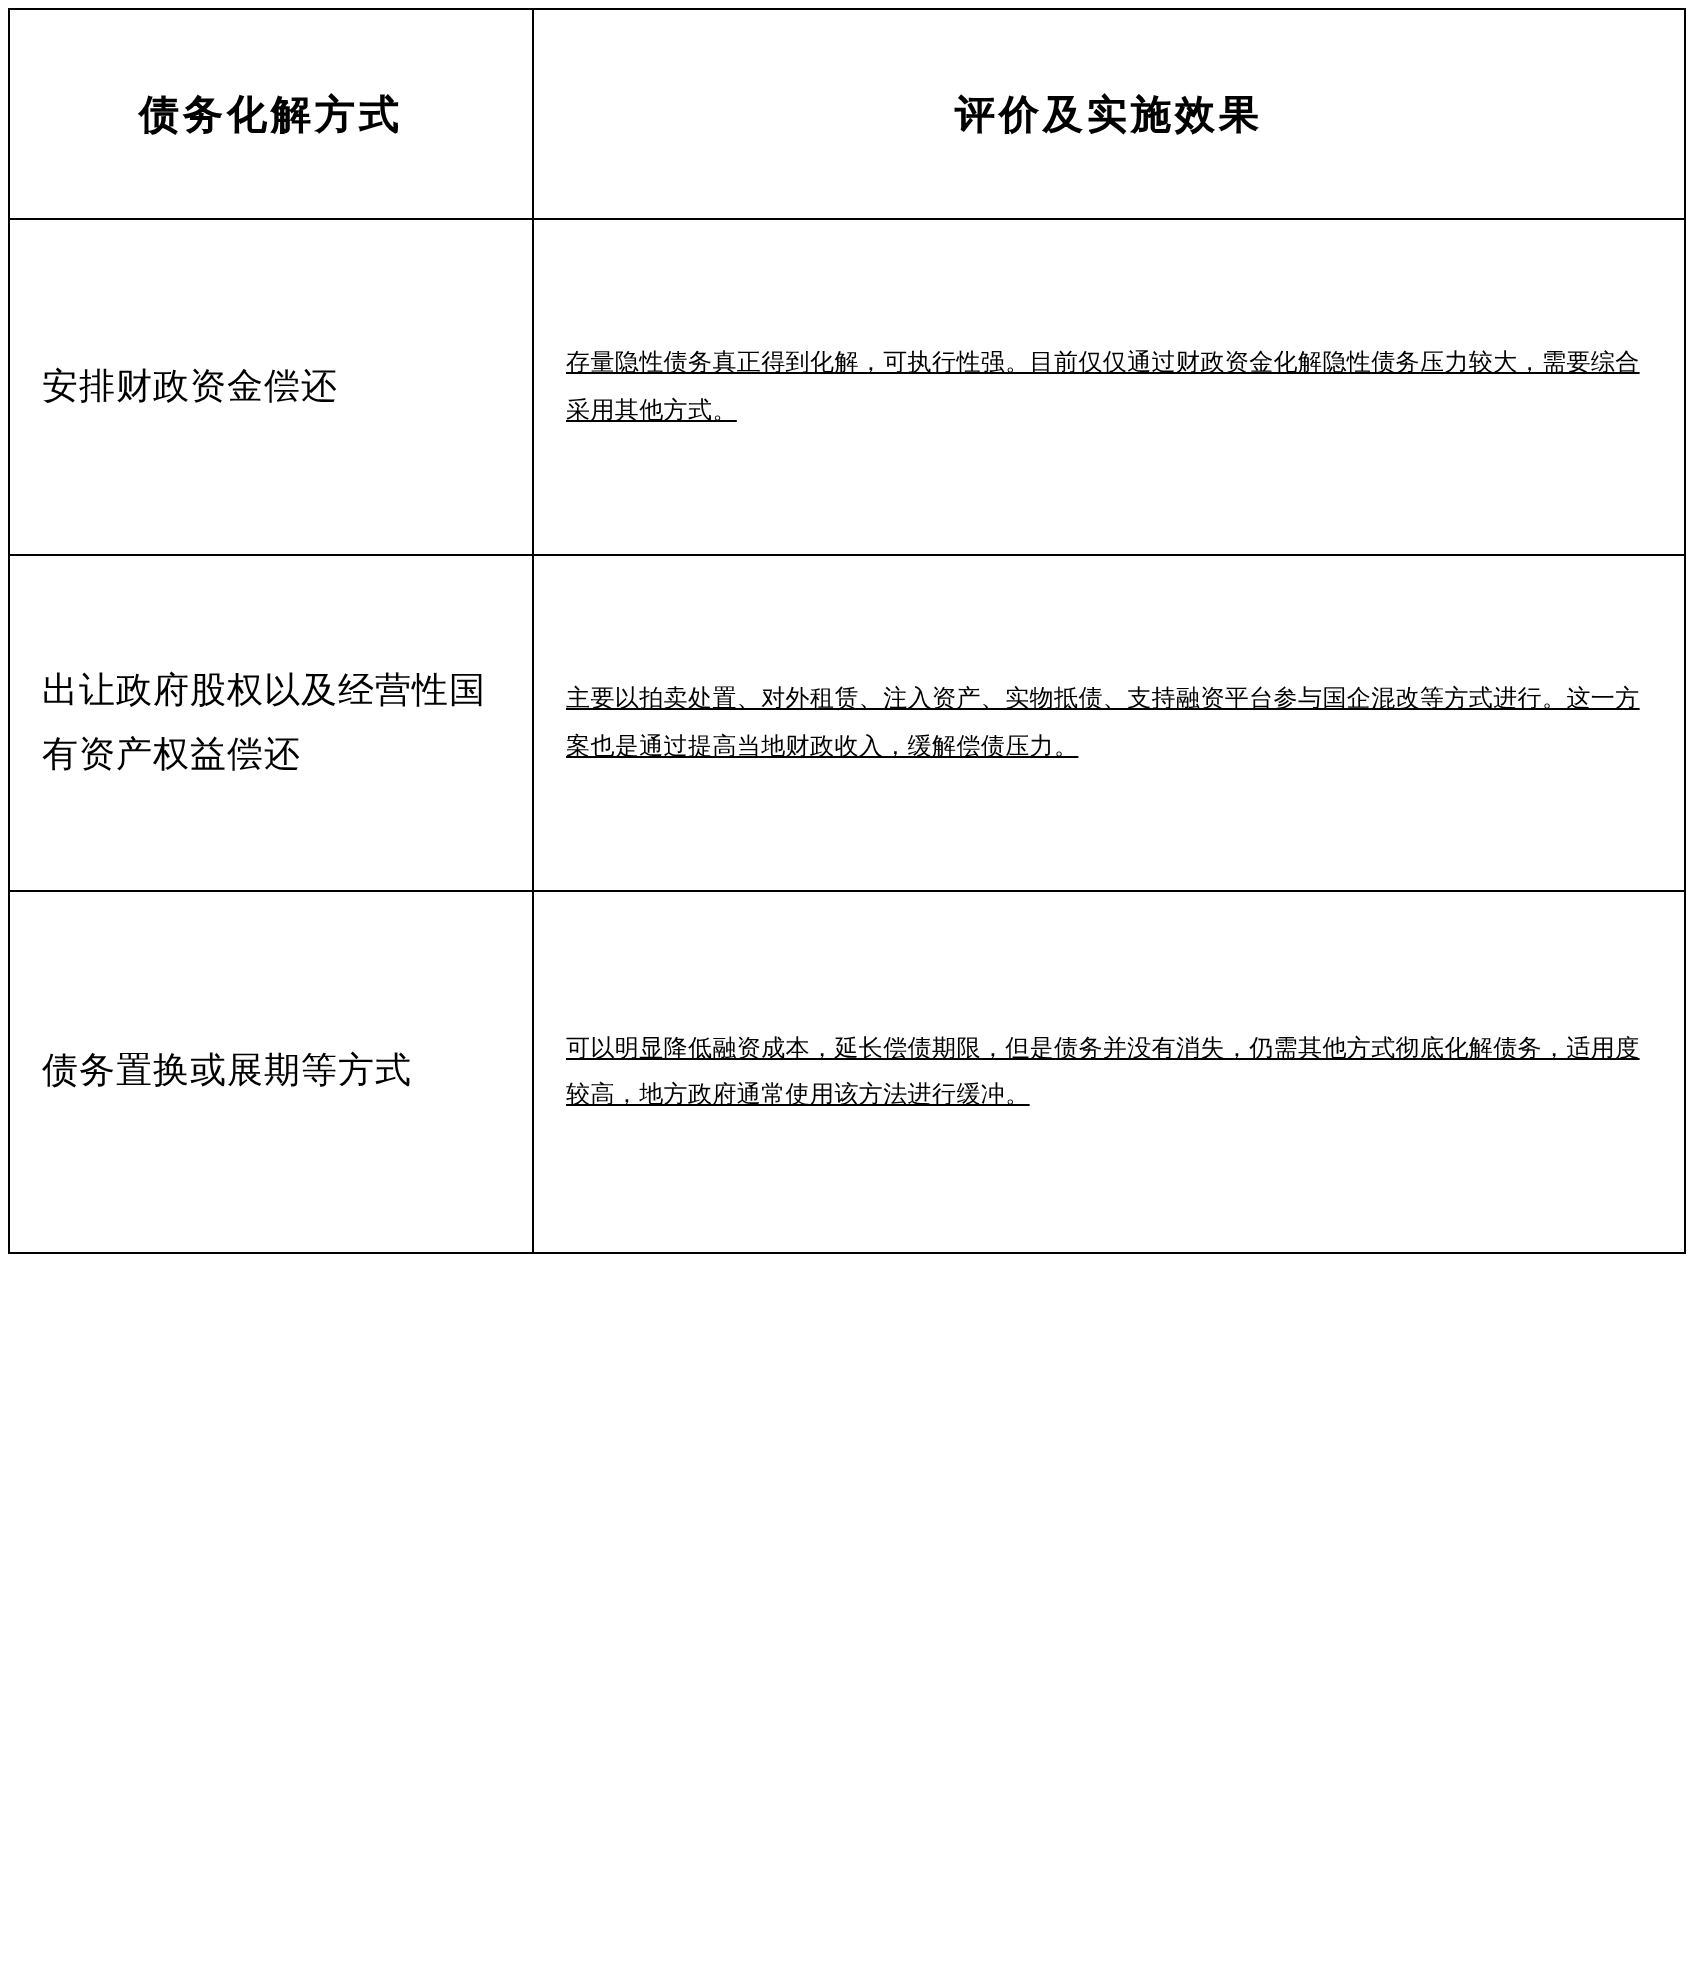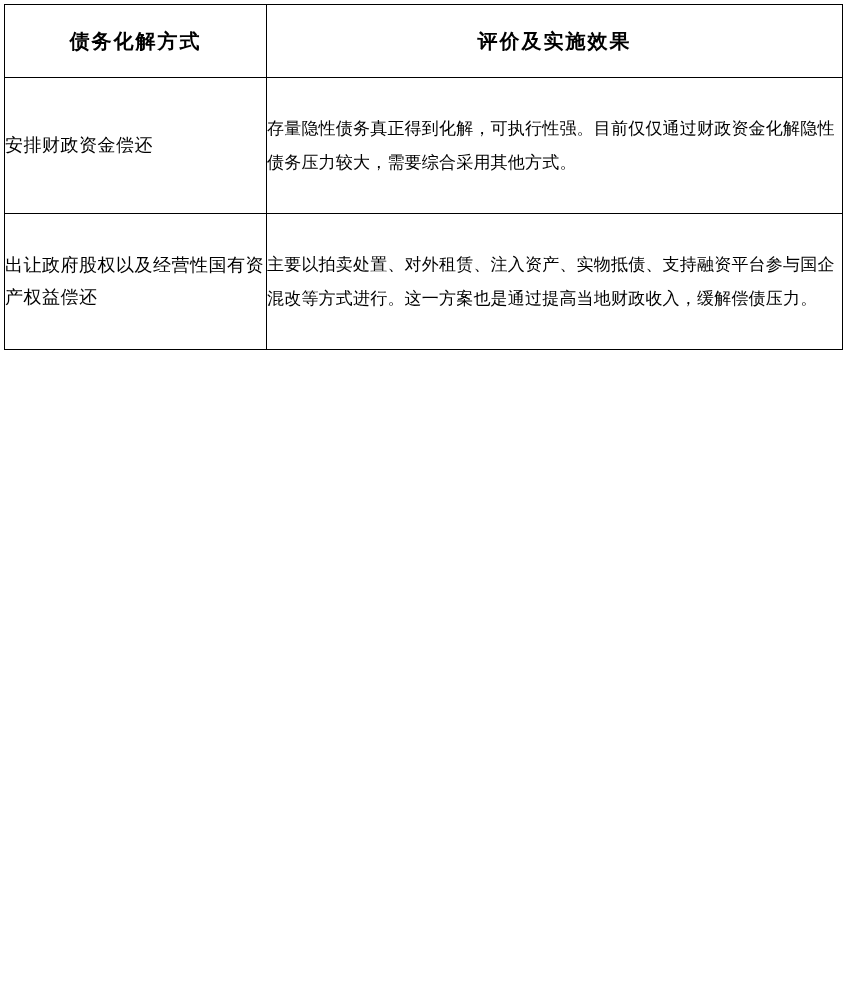--- a/index.html
+++ b/index.html
@@ -22,21 +22,21 @@
   }
   table.debt-table {
     border-collapse: collapse;
     width: 838px;
     table-layout: fixed;
   }
   table.debt-table td,
   table.debt-table th {
     border: 1px solid #000000;
     vertical-align: middle;
-    padding: 0;
+    padding: 16px;
   }
   col.col-method { width: 262px; }
   col.col-effect { width: 576px; }
 
   .header-cell {
     text-align: center;
     font-weight: bold;
     font-size: 20px;
     letter-spacing: 2px;
     height: 72px;
@@ -44,24 +44,25 @@
   }
   .method-cell {
     text-align: left;
     font-size: 18px;
     line-height: 1.75;
     padding: 10px 22px;
     letter-spacing: 0.5px;
   }
   .effect-cell {
     text-align: left;
-    font-size: 17px;
+    font-size: 12px;
     line-height: 1.95;
     padding: 12px 22px 12px 18px;
     letter-spacing: 0.2px;
+    text-decoration: underline;
   }
   .row-1 td { height: 135px; }
   .row-2 td { height: 135px; }
   .row-3 td { height: 150px; }
   .row-4 td { height: 145px; }
   .row-5 td { height: 148px; }
   .row-6 td { height: 140px; }
 </style>
 </head>
 <body>
@@ -80,15 +81,19 @@
     </thead>
     <tbody>
       <tr class="row-1">
         <td class="method-cell">安排财政资金偿还</td>
         <td class="effect-cell">存量隐性债务真正得到化解，可执行性强。目前仅仅通过财政资金化解隐性债务压力较大，需要综合采用其他方式。</td>
       </tr>
       <tr class="row-2">
         <td class="method-cell">出让政府股权以及经营性国有资产权益偿还</td>
         <td class="effect-cell">主要以拍卖处置、对外租赁、注入资产、实物抵债、支持融资平台参与国企混改等方式进行。这一方案也是通过提高当地财政收入，缓解偿债压力。</td>
       </tr>
+      <tr class="row-5">
+        <td class="method-cell">债务置换或展期等方式</td>
+        <td class="effect-cell">可以明显降低融资成本，延长偿债期限，但是债务并没有消失，仍需其他方式彻底化解债务，适用度较高，地方政府通常使用该方法进行缓冲。</td>
+      </tr>
     </tbody>
   </table>
 </div>
 
 </body></html>

